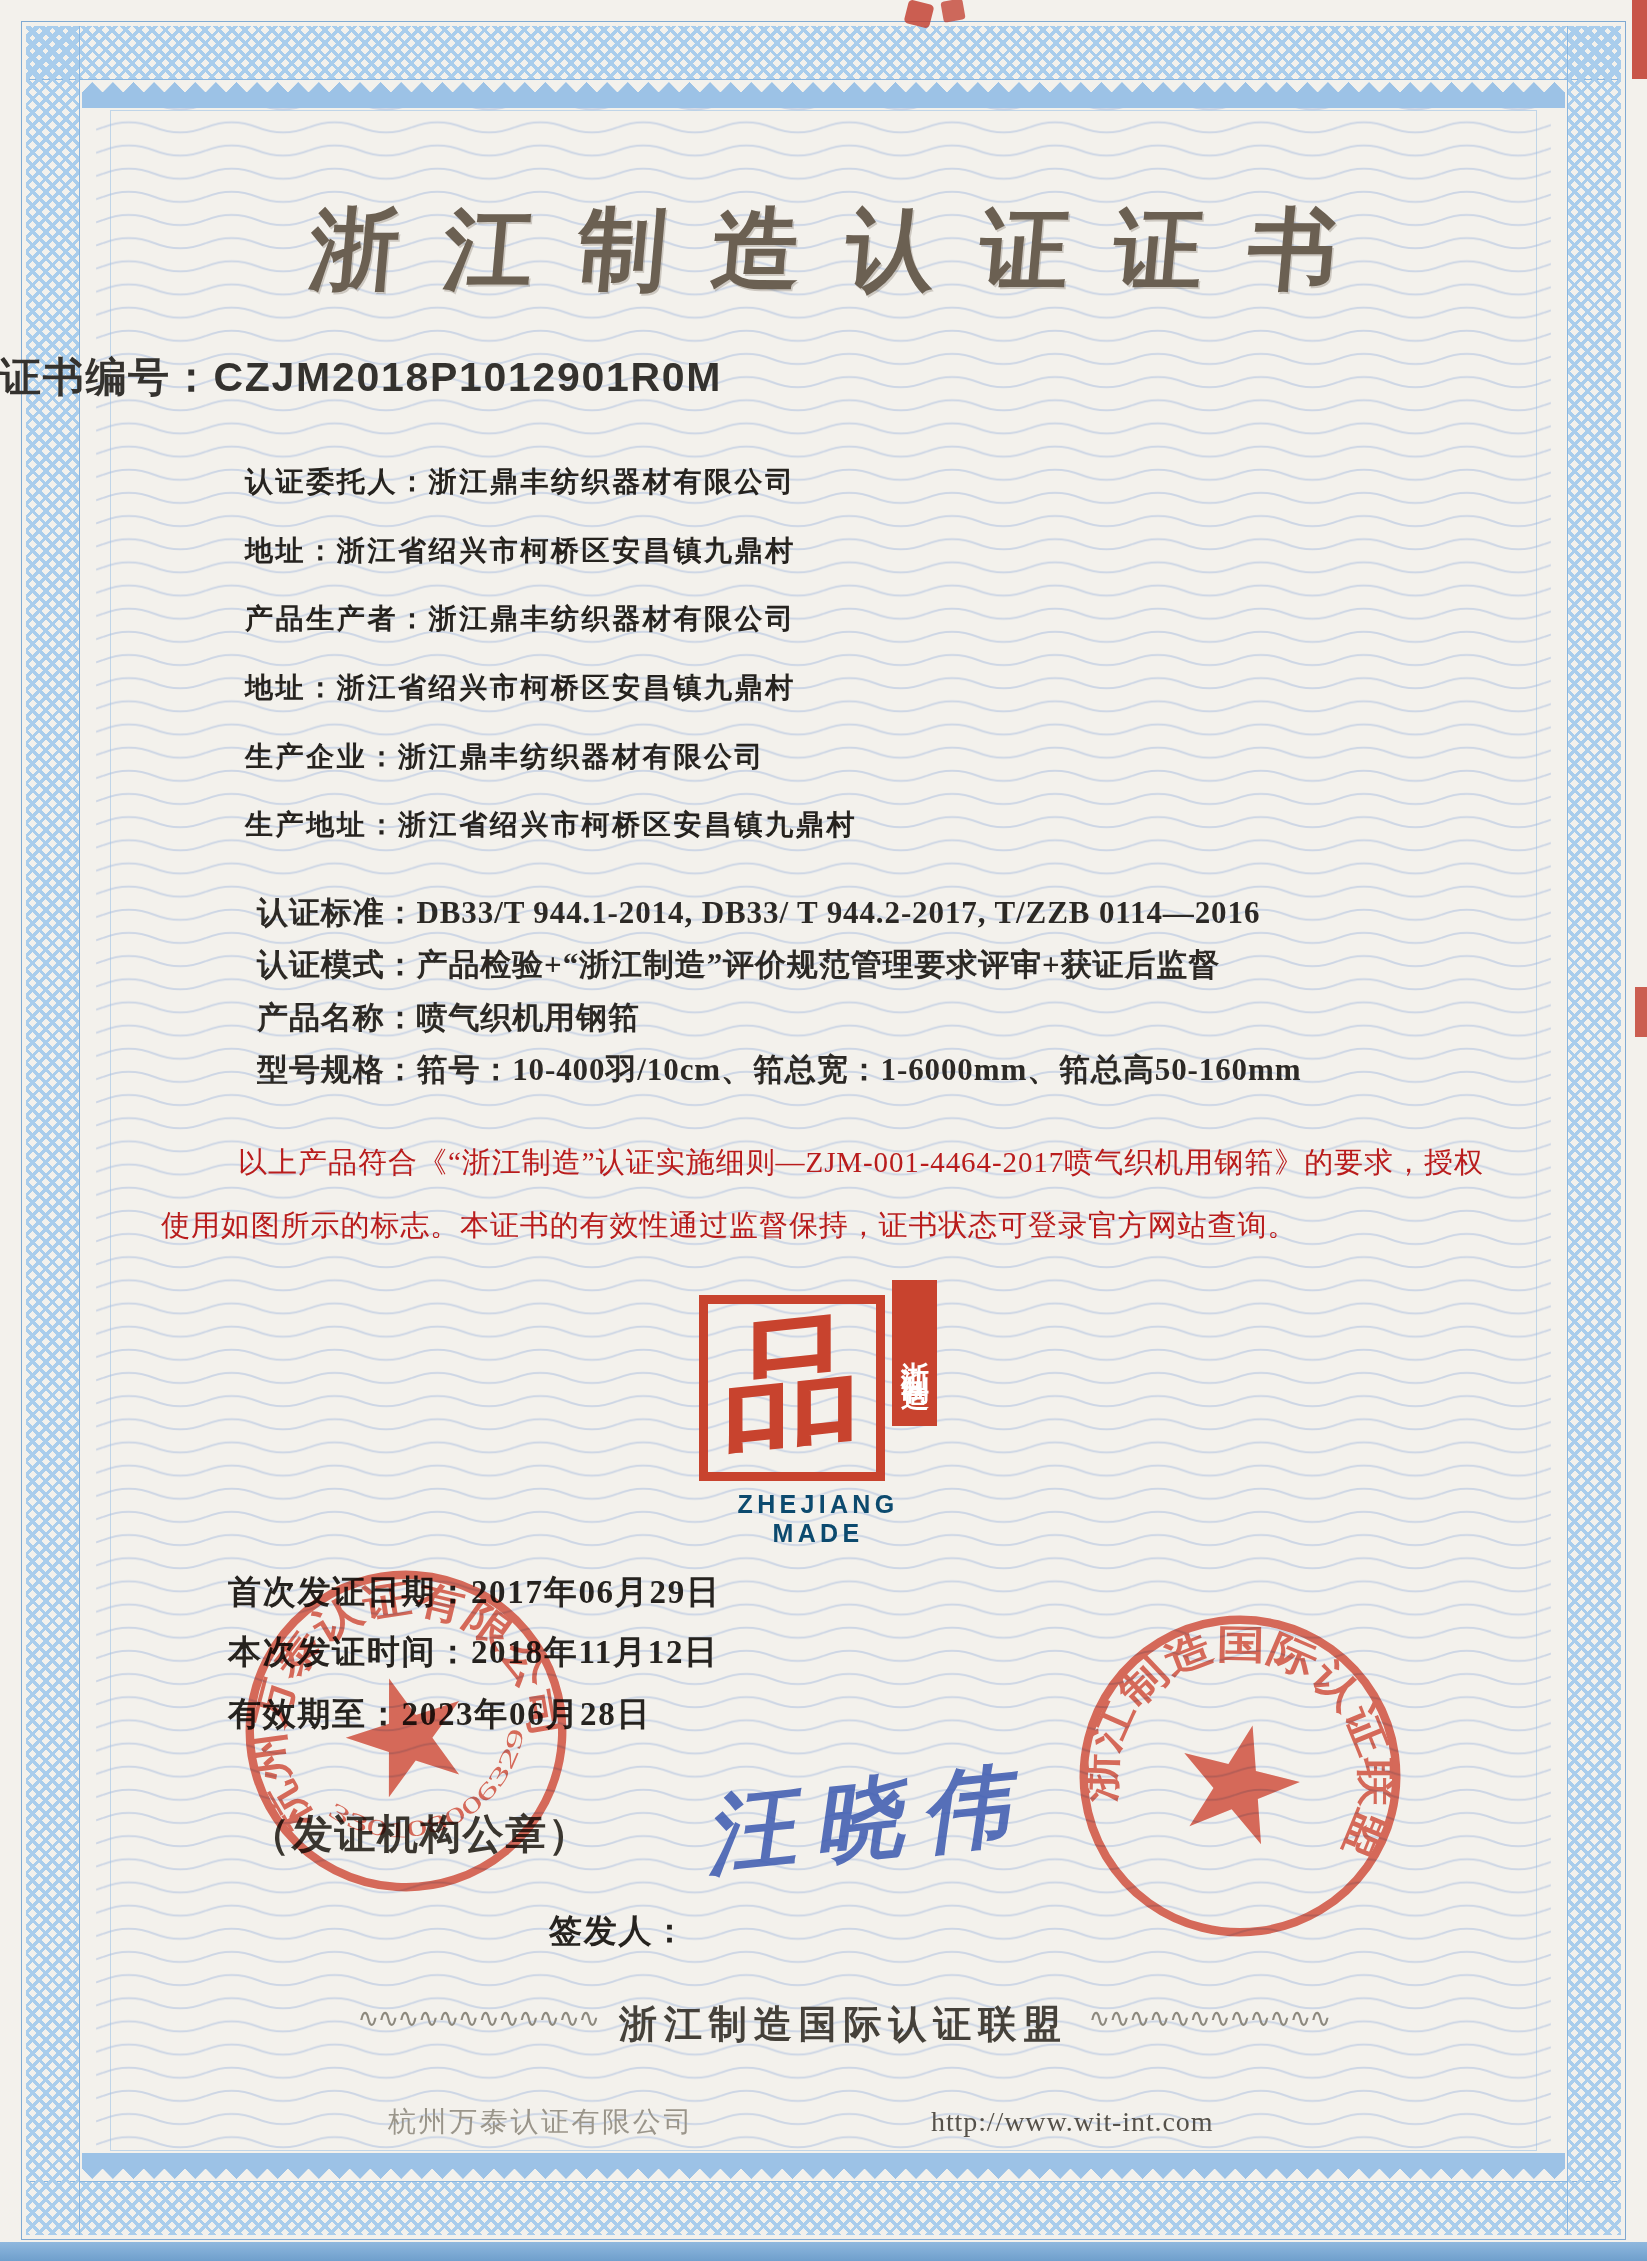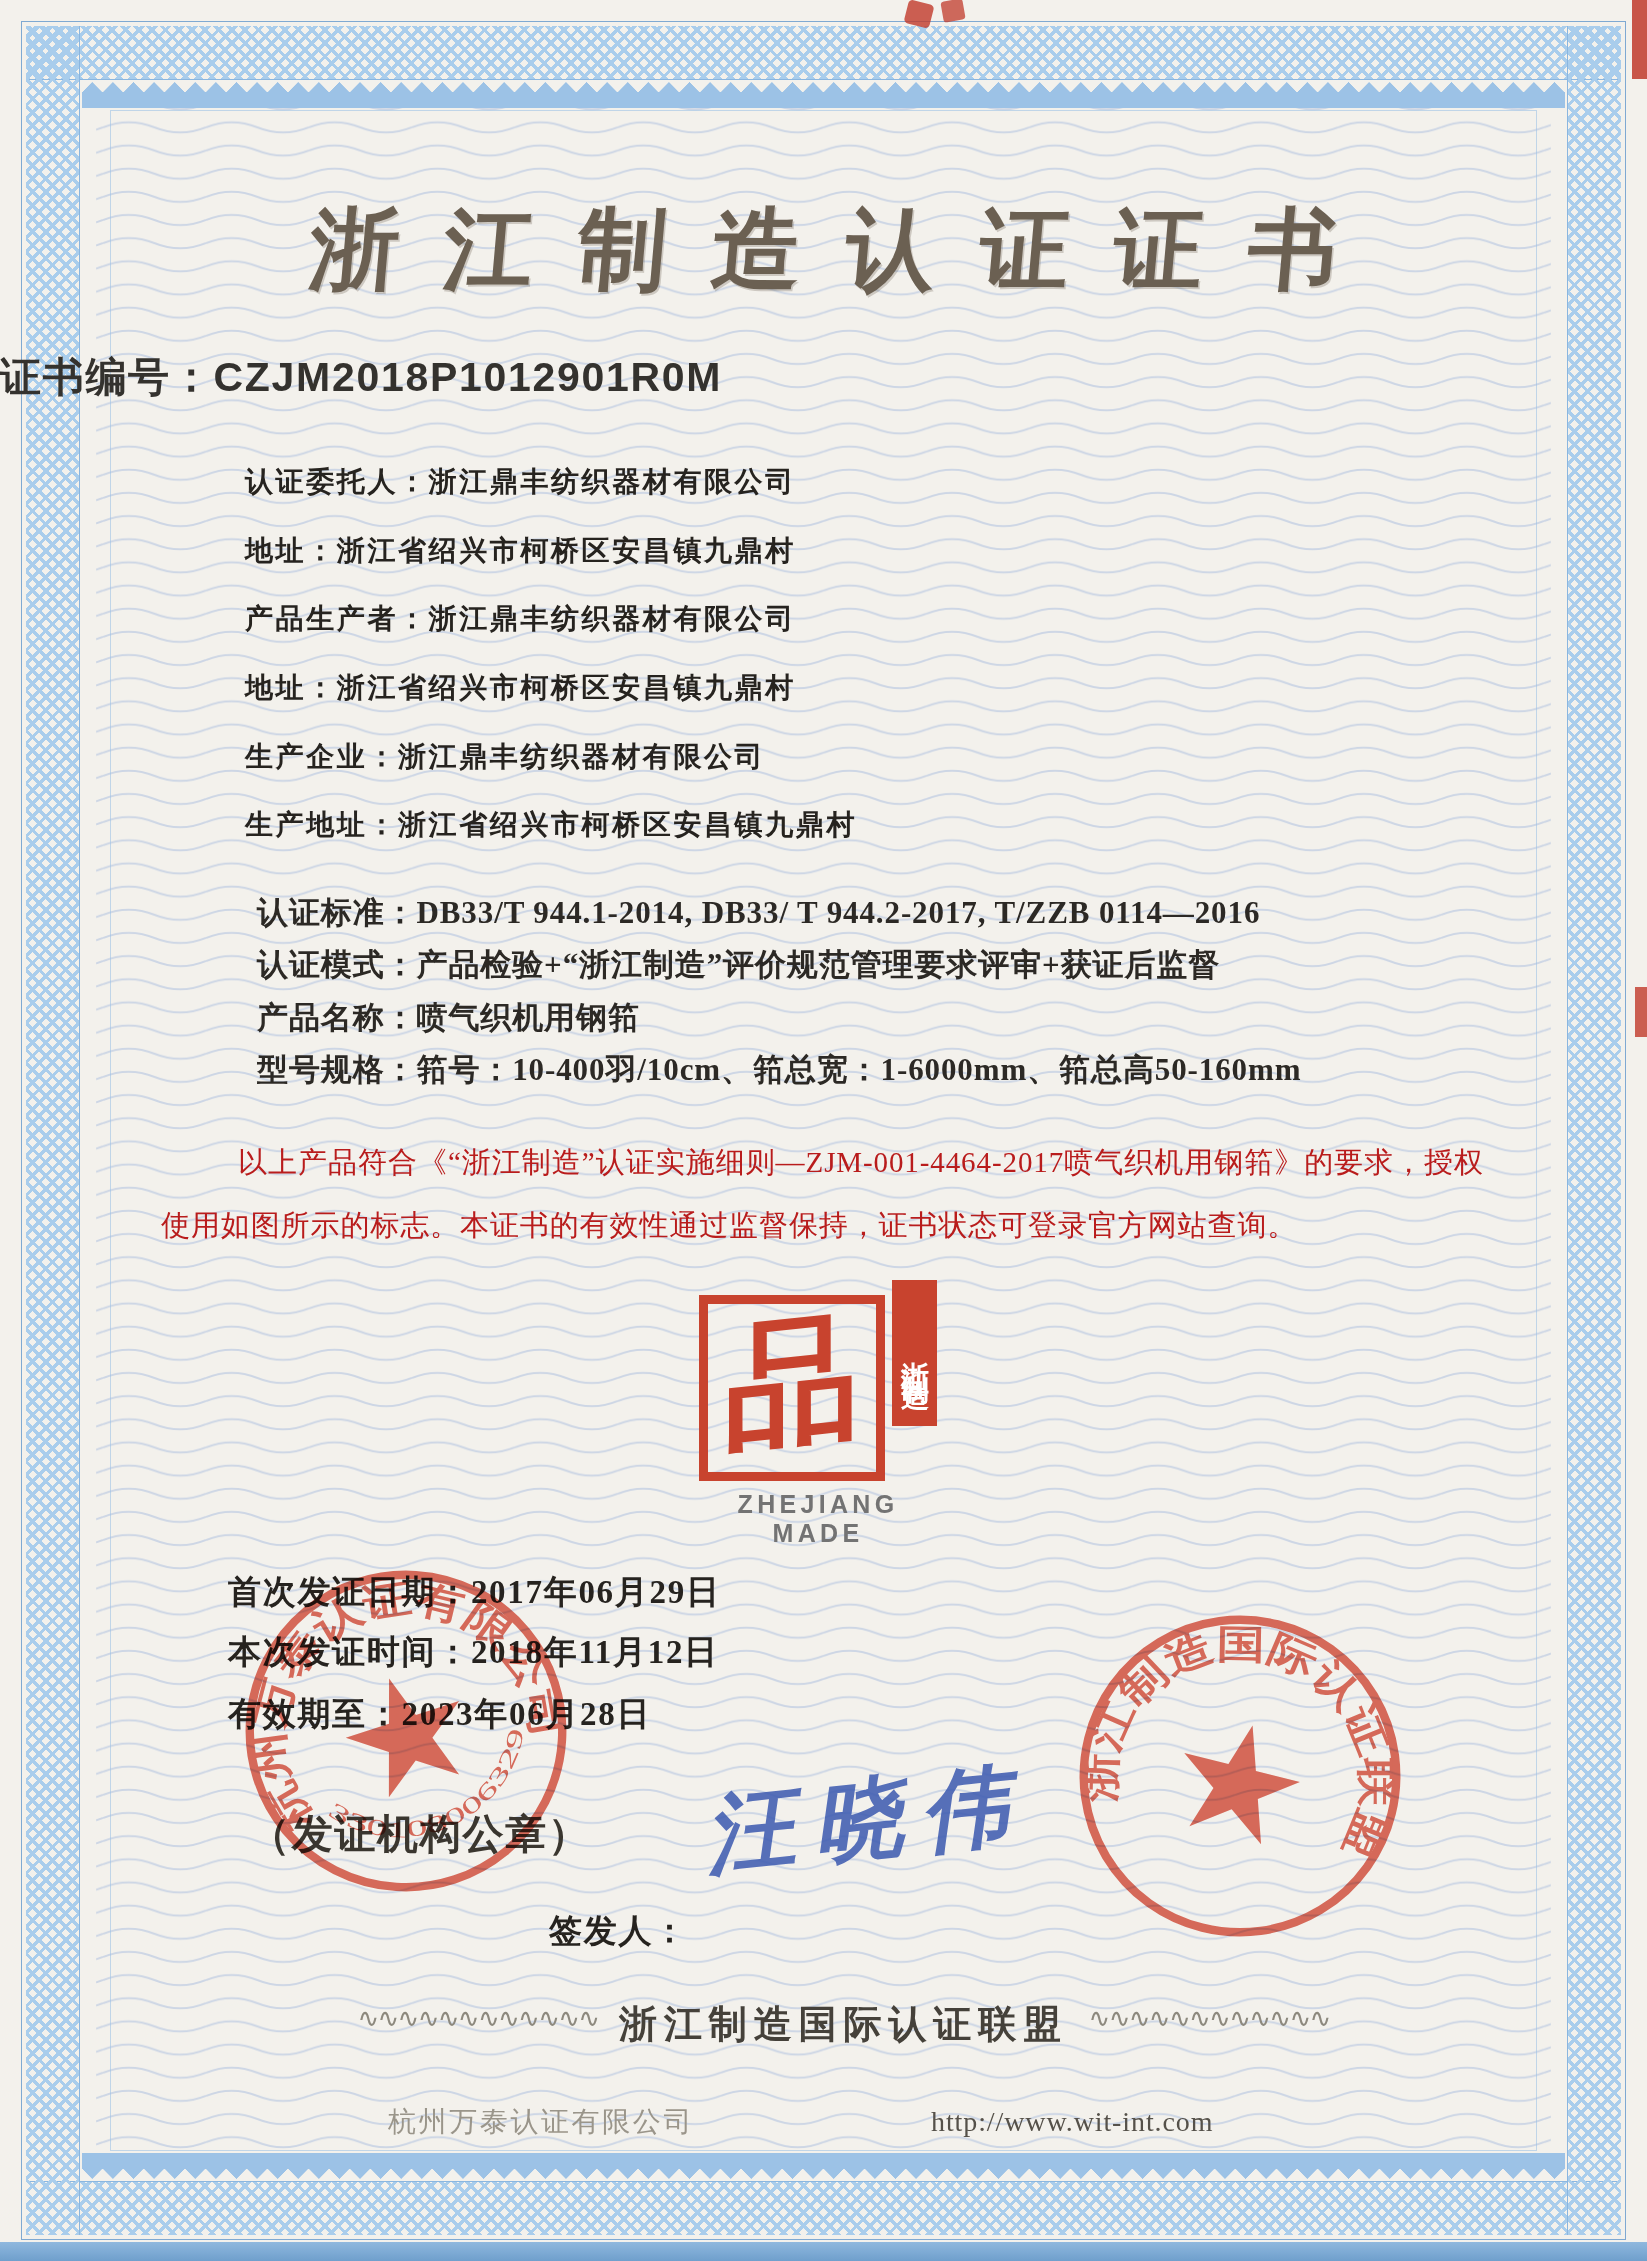--- a/index.html
+++ b/index.html
@@ -38,21 +38,21 @@
   .signature{left:712px;top:1759px;font-size:89px;font-weight:700;color:#3b59b0;opacity:.85;
              letter-spacing:19px;transform:rotate(-6deg) skewX(-14deg);white-space:nowrap;}
   
   .logo{left:699px;top:1280px;width:283px;z-index:2;}
   .logo-row{display:flex;align-items:flex-start;}
   .logo-square{width:168px;height:168px;border:9.4px solid #c8432e;position:relative;margin-top:15.4px;}
   .logo-mark{position:absolute;left:50%;top:50%;transform:translate(-50%,-54%) rotate(-6deg) skewX(-6deg);
              font-size:136px;font-weight:900;color:#c8432e;line-height:1;}
   .logo-strip{width:45px;height:146px;background:#c8432e;margin-left:6.9px;display:flex;align-items:center;justify-content:center;}
   .logo-strip span{writing-mode:vertical-rl;text-orientation:upright;color:#ffffff;font-size:28px;font-weight:700;letter-spacing:6.9px;}
-  .logo-caption{width:238px;text-align:center;margin-top:8.6px;color:#737373;font-weight:700;
+  .logo-caption{width:238px;text-align:center;margin-top:8.6px;color:#0c4a6e;font-weight:700;
                 font-size:25px;letter-spacing:4.3px;font-family:"Liberation Sans","DejaVu Sans",sans-serif;}
   
   .stamp{position:absolute;z-index:3;opacity:.82;mix-blend-mode:multiply;}
   
   .alliance-row{left:0;top:1999px;width:100%;text-align:center;white-space:nowrap;z-index:2;padding-left:20px;}
   .flourish{font-size:26px;color:#8d897e;letter-spacing:-1.7px;vertical-align:10.3px;}
   .alliance{font-size:38px;font-weight:700;color:#45413a;letter-spacing:6.9px;margin:0 20.6px;}
   .footer-company{left:388px;top:2103px;font-size:28px;color:#9a958a;letter-spacing:2.6px;}
   .footer-url{left:931px;top:2106px;font-size:28px;color:#55514a;letter-spacing:0.9px;}
   

